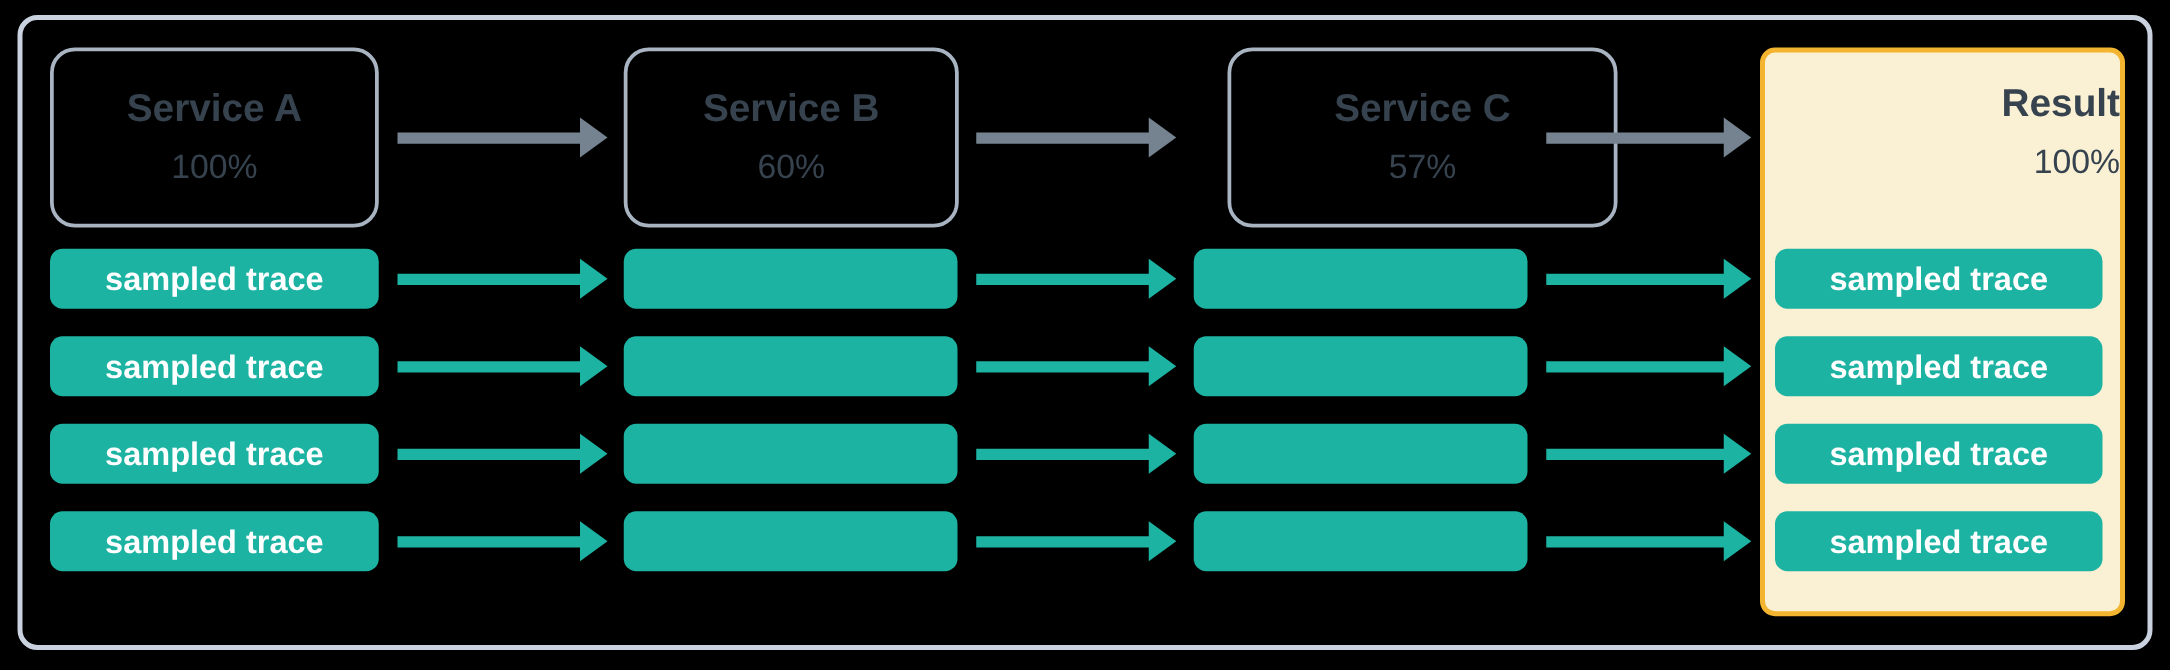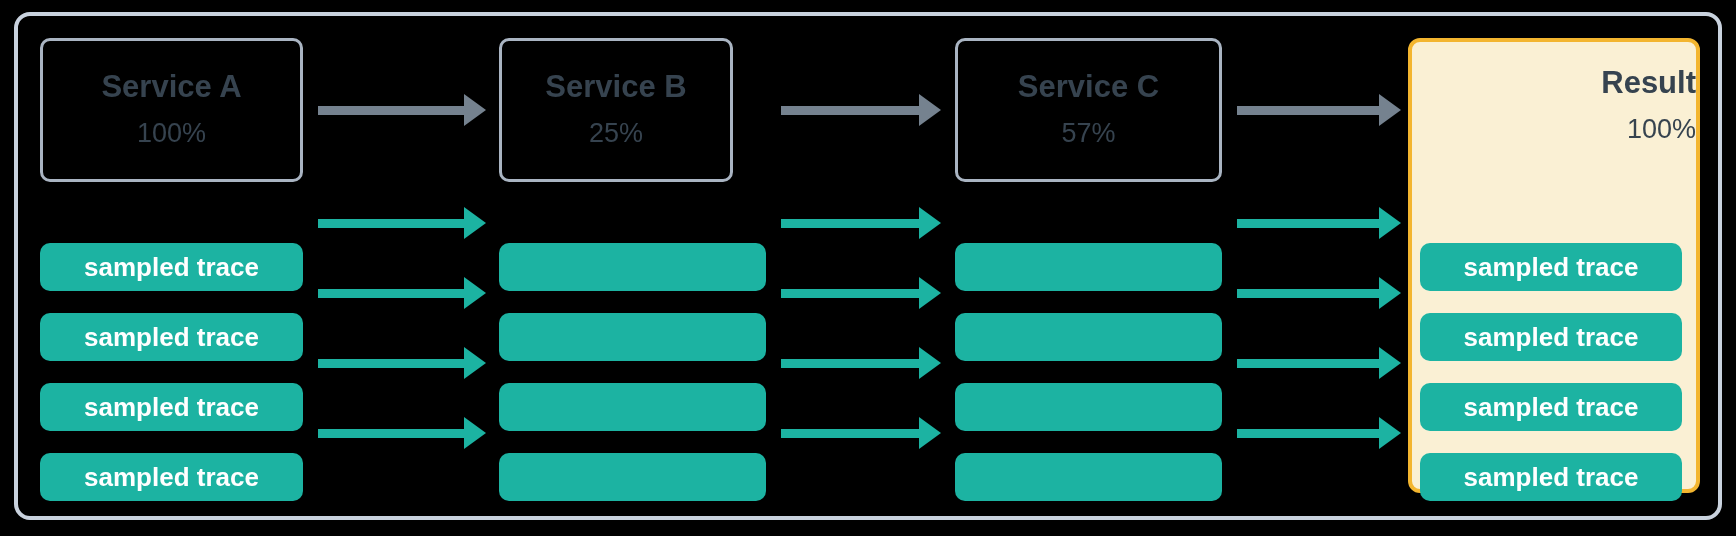--- a/index.html
+++ b/index.html
@@ -14,21 +14,21 @@
     position:absolute;left:14px;top:12px;width:1708px;height:508px;
     box-sizing:border-box;
     border:4px solid var(--container-border,#c9d2de);
     border-radius:16px;
     background:transparent;
   }
   .service-box{
     position:absolute;top:38px;height:144px;
     box-sizing:border-box;
     border:3px solid var(--service-box-border,#a9b4c2);
-    border-radius:10px;
+    border-radius:20px;
     display:flex;flex-direction:column;align-items:center;justify-content:center;
     color:var(--service-text,#36434f);
     background:transparent;
   }
   .box-title{font-size:31px;font-weight:700;line-height:46px;}
   .box-rate{font-size:27px;font-weight:400;line-height:46px;}
   .result-box{
     position:absolute;left:1408px;top:38px;width:292px;height:455px;
     box-sizing:border-box;
     background:var(--result-background,#faf0d4);
@@ -39,21 +39,20 @@
     padding-top:18px;
   }
   .pill{
     position:absolute;height:48px;
     background:var(--trace-pill,#1cb3a2);
     border-radius:10px;
     color:var(--trace-text,#fff);
     font-size:26px;font-weight:700;
     display:flex;align-items:center;justify-content:center;
     white-space:nowrap;
-    margin-top:44px;
   }
   .row1{top:199px}.row2{top:269px}.row3{top:339px}.row4{top:409px}
   .col1{left:40px;width:263px}
   .col2{left:499px;width:267px}
   .col3{left:955px;width:267px}
   .col4{left:1420px;width:262px}
   .arrow{position:absolute;height:32px;}
   .arrow .shaft{
     position:absolute;left:0;right:18px;top:12px;height:9px;
     background:var(--c);
@@ -81,25 +80,25 @@
 
   <div class="result-box">
     <div class="box-title">Result</div>
     <div class="box-rate">100%</div>
   </div>
 
   <div class="service-box" style="left:40px;width:263px">
     <div class="box-title">Service A</div>
     <div class="box-rate">100%</div>
   </div>
-  <div class="service-box" style="left:499px;width:234px">
+  <div class="service-box" style="left:499px;width:268px">
     <div class="box-title">Service B</div>
-    <div class="box-rate">25%</div>
+    <div class="box-rate">60%</div>
   </div>
-  <div class="service-box" style="left:955px;width:267px">
+  <div class="service-box" style="left:982px;width:312px">
     <div class="box-title">Service C</div>
     <div class="box-rate">57%</div>
   </div>
 
   <div class="arrow gray gap1 svc-row">
     <i class="shaft"></i>
       <i class="head"></i>
   </div>
   <div class="arrow gray gap2 svc-row">
     <i class="shaft"></i>

